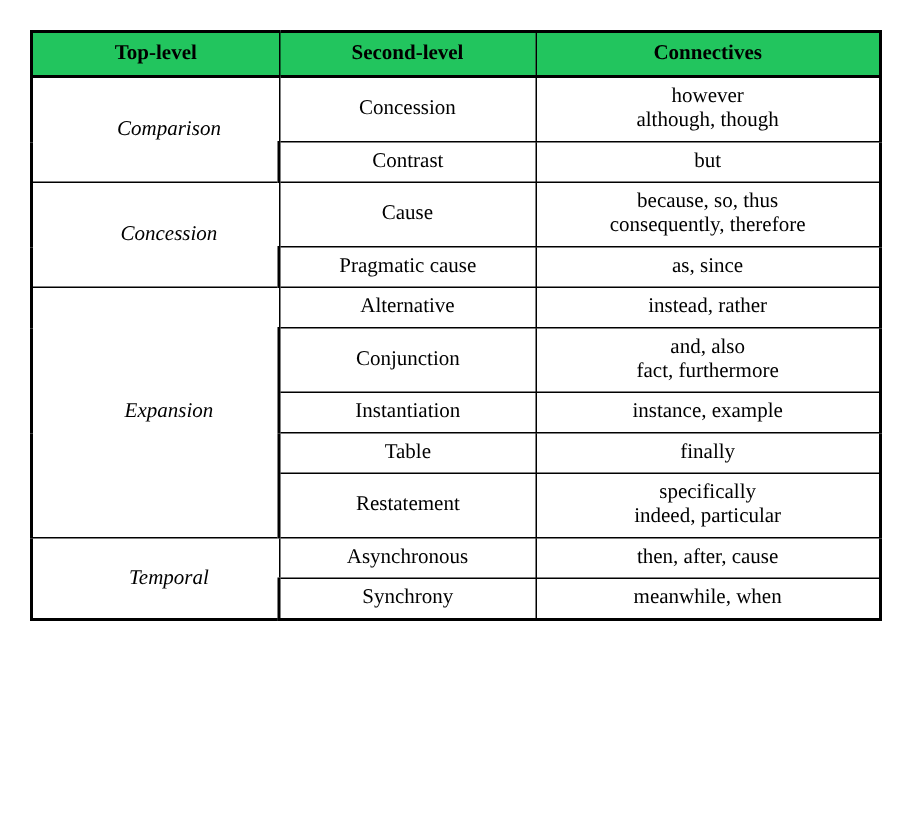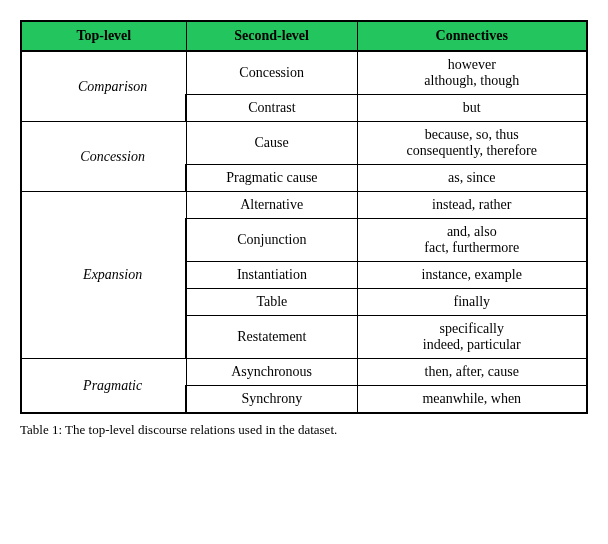--- a/index.html
+++ b/index.html
@@ -146,24 +146,23 @@
       <tr>
         <td class="second-level">Table</td>
         <td class="connectives">finally</td>
       </tr>
       <tr>
         <td class="second-level">Restatement</td>
         <td class="connectives">specifically<br>indeed, particular</td>
       </tr>
 
       <tr>
-        <td class="top-level" rowspan="2">Pragmatic</td>
+        <td class="top-level" rowspan="2">Temporal</td>
         <td class="second-level">Asynchronous</td>
         <td class="connectives">then, after, cause</td>
       </tr>
       <tr>
         <td class="second-level">Synchrony</td>
         <td class="connectives">meanwhile, when</td>
       </tr>
     </tbody>
   </table>
-  <div class="caption">Table 1: The top-level discourse relations used in the dataset.</div>
 </div>
 
 </body></html>

